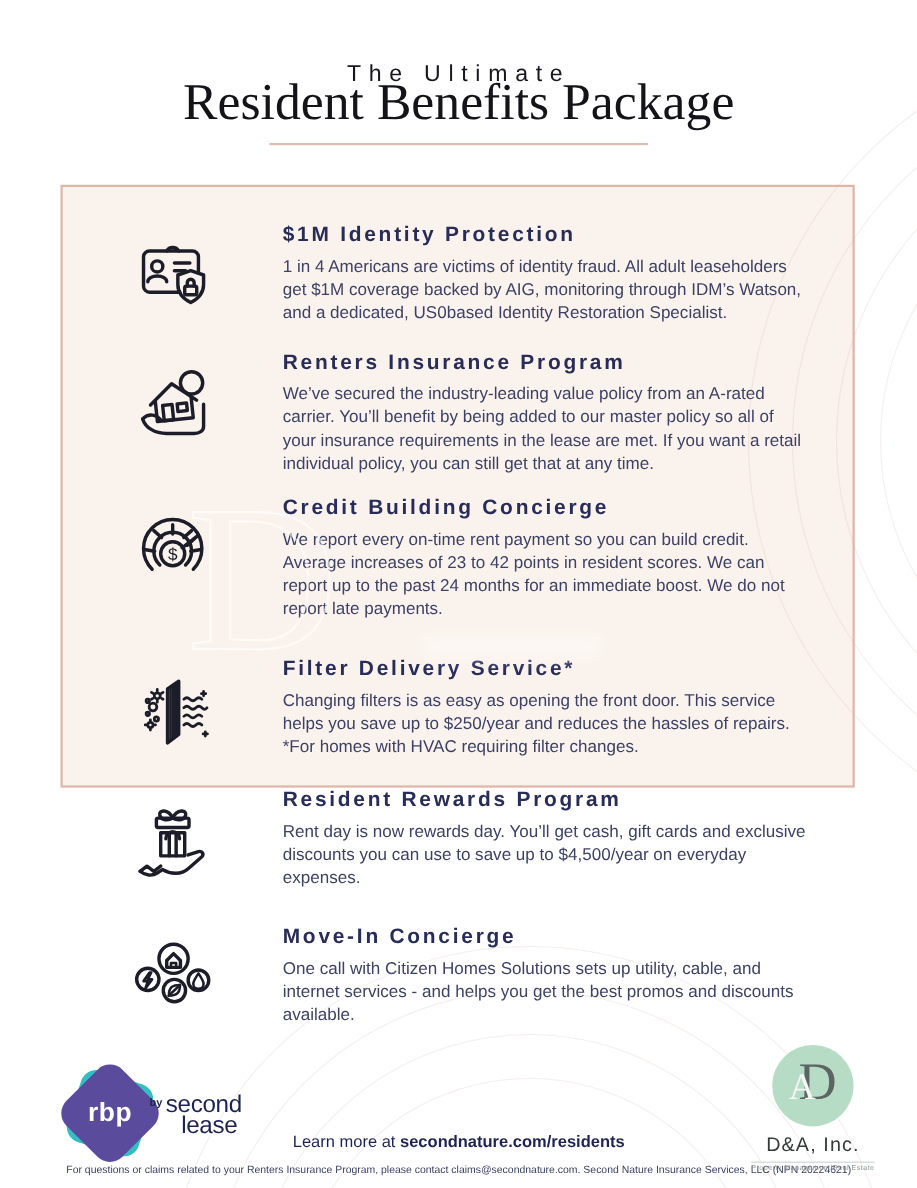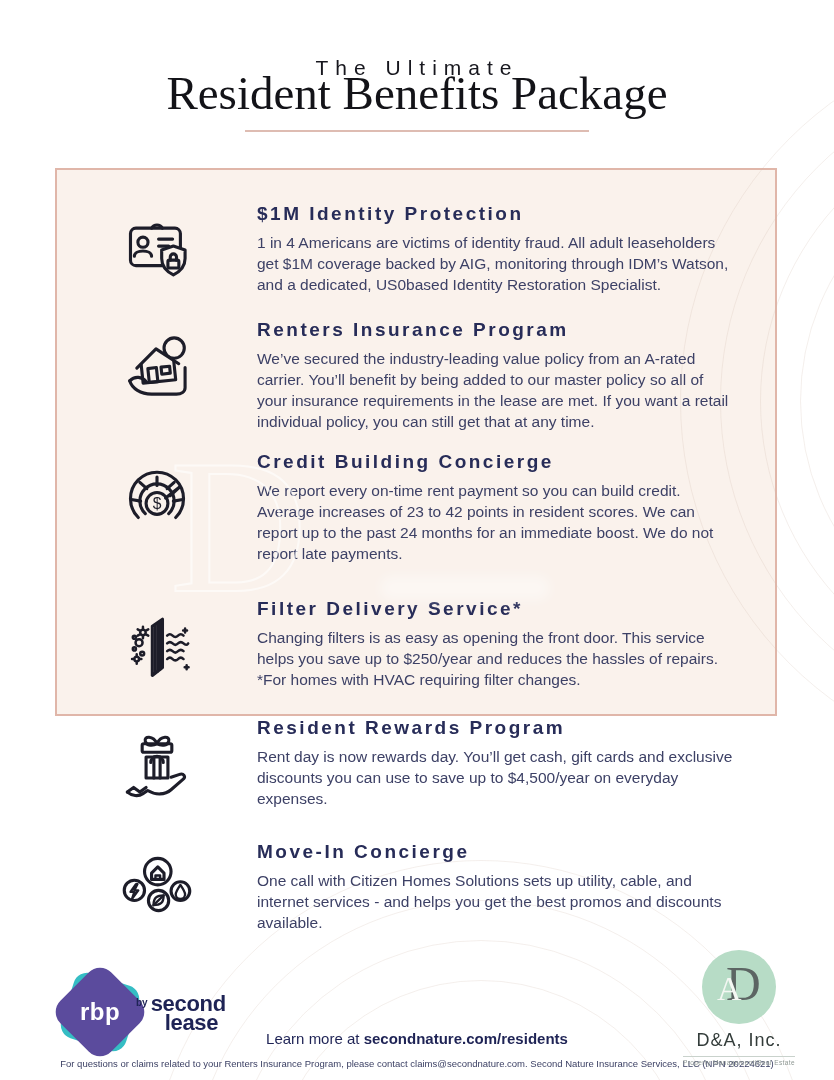--- a/index.html
+++ b/index.html
@@ -38,21 +38,21 @@
   .wm-smudge { position:absolute; left:380px; top:576px; width:170px; height:24px; z-index:3; pointer-events:none;
     background:rgba(255,255,255,0.4); filter:blur(6px); border-radius:12px; }
   
   .rbp-logo { position:absolute; left:60px; top:972px; width:80px; height:80px; z-index:4; }
   .rbp-teal { position:absolute; inset:6px; background:#35bdc4; border-radius:14px; transform:rotate(18deg); }
   .rbp-purple { position:absolute; inset:4px; background:#5b4b9d; border-radius:16px; transform:rotate(45deg); }
   .rbp-text { position:absolute; inset:0; display:flex; align-items:center; justify-content:center;
     color:#ffffff; font-weight:bold; font-size:24px; letter-spacing:0.5px; }
   .brand-block { position:absolute; left:136px; top:994px; display:flex; z-index:4; color:#1e2355; }
   .brand-by { font-size:10px; font-weight:bold; margin:3px 3px 0 0; }
-  .brand-stack { font-size:22px; font-weight:bold; line-height:19px; letter-spacing:-0.3px; }
+  .brand-stack { font-size:22px; font-weight:normal; line-height:19px; letter-spacing:-0.3px; }
   .brand-line2 { margin-left:14px; }
   .learn-more { position:absolute; top:1030px; left:0; width:100%; text-align:center;
     font-size:15px; color:#1e2355; z-index:4; }
   .learn-more b { font-weight:bold; }
   .fine-print { position:absolute; top:1058px; left:0; width:100%; text-align:center;
     font-size:9.5px; color:#3a3f63; z-index:4; }
   .partner { position:absolute; right:30px; top:950px; width:130px; text-align:center; z-index:4; }
   .partner-circle { width:74px; height:74px; border-radius:50%; background:#b7dcc6; margin:0 auto; position:relative; }
   .mono-d { position:absolute; left:24px; top:6px; font-family:"Liberation Serif", serif; font-size:48px; color:#5c6563; }
   .mono-a { position:absolute; left:15px; top:20px; font-family:"Liberation Serif", serif; font-size:34px; color:#f4f7f3; }

